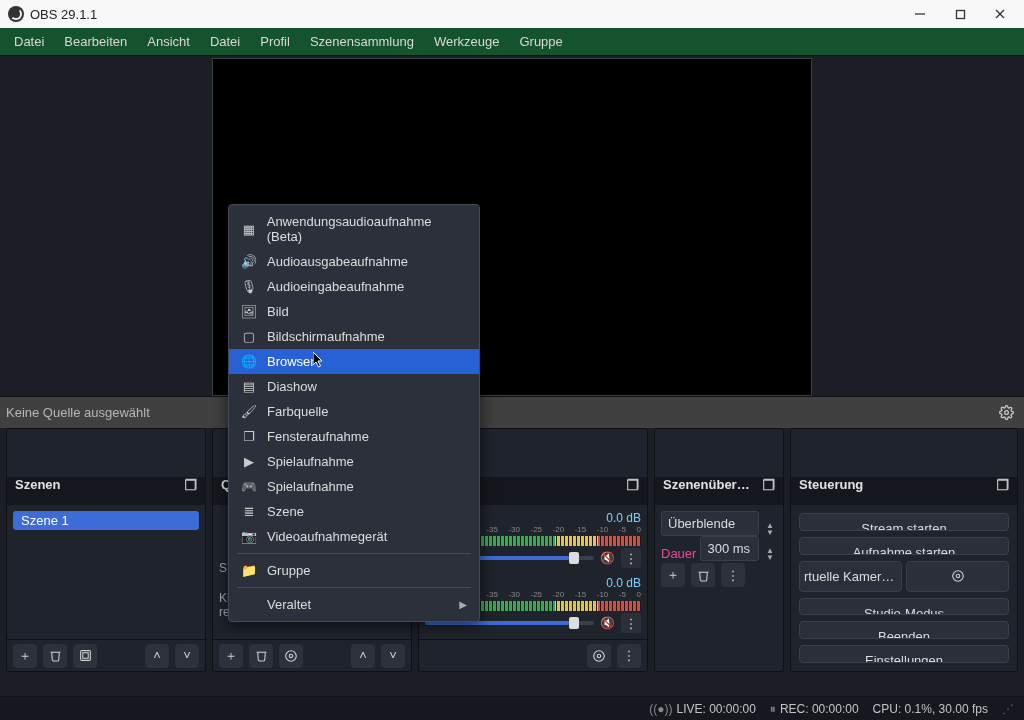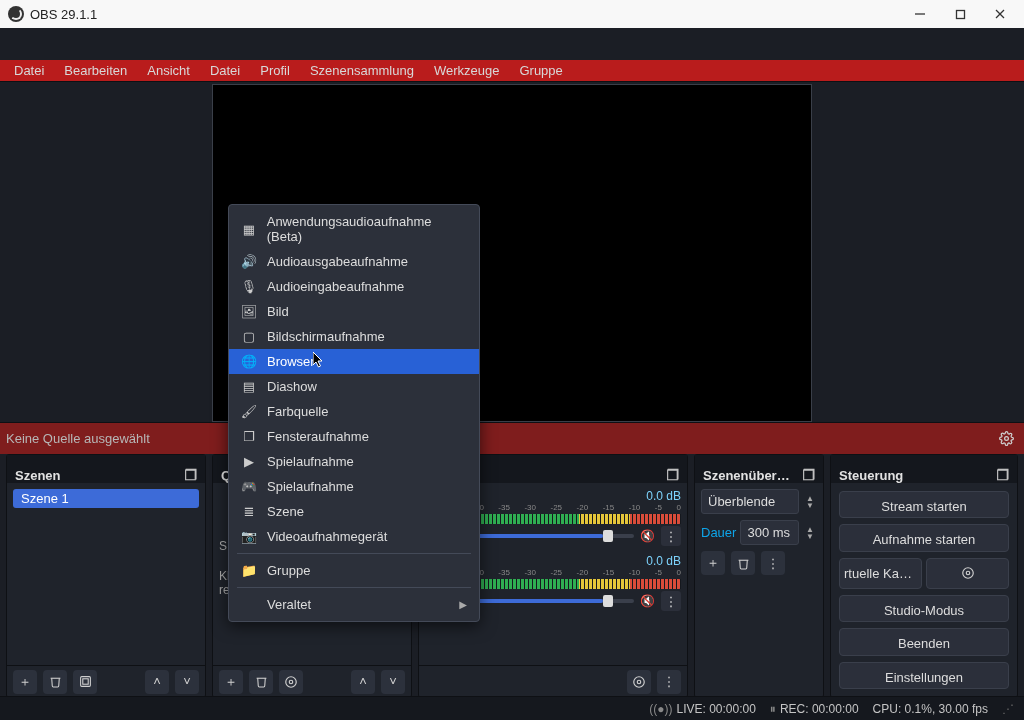--- a/index.html
+++ b/index.html
@@ -24,45 +24,44 @@
     width: 16px; height: 16px;
     border-radius: 50%; background: #333;
     display:flex; align-items:center; justify-content:center;
     margin-right: 6px;
   }
   .titlebar .logo::after { content:""; width:8px;height:8px;border:2px solid #eee;border-radius:50%;border-top-color:transparent;border-left-color:transparent; }
   .titlebar .spacer { flex: 1; }
   .titlebar .win-btn { width: 40px; height: 28px; display:flex; align-items:center; justify-content:center; color:#333; font-size:14px;}
   
   .menubar {
-    height: 22px;
-    background: #b91c1c;
+    height: 28px;
+    background: #14532d;
     display: flex; align-items: center;
     padding: 0 4px;
     border-bottom: 1px solid #0e1014;
     gap: 0;
-    margin-top: 32px;
   }
   .menubar .mitem { padding: 4px 10px; color:#d8d8d8; }
   
   .preview-area {
     height: 340px;
     display:flex; align-items:center; justify-content:center;
     background: #1b1e25;
   }
   .preview-canvas {
     width: 600px; height: 338px;
     background: #000;
     border: 1px solid #3a3f49;
     margin-top: 2px;
   }
   
   .ctx-row {
     height: 32px;
-    background: #7f1d1d;
+    background: #404040;
     display:flex; align-items:center;
     padding: 0 6px;
     gap:6px;
     border-top: 1px solid #0e1014;
   }
   .ctx-row .text { color:#b7b7b7; font-size:13px; }
   .icon-btn {
     width:24px;height:24px;display:flex;align-items:center;justify-content:center;
     background:#2c313c;border-radius:4px;color:#cfcfcf;
   }
@@ -77,49 +76,50 @@
   .dock {
     background: #1f232b;
     border: 1px solid #0e1014;
     border-radius: 3px;
     display:flex; flex-direction:column;
     min-width: 0;
   }
   .dock-header {
     height: 28px;
     background: #14171d;
-    display:flex; align-items:flex-end; justify-content:space-between;
+    display:flex; align-items:flex-start; justify-content:space-between;
     padding: 0 8px;
     font-weight: 600;
     color:#e2e2e2;
+    margin-top:48px;
   }
   .dock-pop { font-size:14px; color:#c0c0c0; }
   .dock-body { flex:1; padding:6px; overflow:hidden; position:relative; }
   .dock-footer {
     height: 32px;
     display:flex; align-items:center; gap:6px;
     padding: 0 6px;
     border-top:1px solid #0e1014;
   }
   
   .scene-item {
     background:#3d6bd8; color:#fff; padding:2px 8px; border-radius:3px;
   }
   
-  .select-row { display:flex; align-items:center; gap:4px; margin-bottom:6px;}
+  .select-row { display:flex; align-items:flex-end; gap:4px; }
   .select {
     flex:1; background:#2b2f3a; border:1px solid #3a3f4b; border-radius:3px;
     padding:4px 6px; color:#ddd; font-size:13px;
     min-width: 0; overflow:hidden; text-overflow:ellipsis; white-space:nowrap;
   }
   .stepper {
     width:14px;display:flex;flex-direction:column;
   }
   .stepper span{font-size:8px;line-height:7px;text-align:center;color:#aaa;}
-  .label { color:#0ea5e9; font-size:13px; }
+  .label { color:#ec4899; font-size:13px; }
   
   .ctl-btn {
     background:#2b2f3a; border:1px solid #3a3f4b; color:#ddd;
     padding:7px 4px; border-radius:4px; text-align:center; font-size:13px;
     overflow:hidden; text-overflow:ellipsis; white-space:nowrap;
   }
   .ctl-row{display:flex;gap:4px;}
   .ctl-row .ctl-btn{flex:1;}
   .ctl-gear{width:30px;flex:0 0 30px;display:flex;align-items:center;justify-content:center;}
   
@@ -380,21 +380,21 @@
           <svg width="13" height="13" viewBox="0 0 24 24" fill="none" stroke="#cfcfcf" stroke-width="2">
               <polyline points="3 6 5 6 21 6"></polyline>
               <path d="M19 6l-1 14a2 2 0 0 1-2 2H8a2 2 0 0 1-2-2L5 6"></path>
             </svg>
         </div>
         <div class="icon-btn">⋮</div>
       </div>
     </div>
   </div>
 
-  <div class="dock" style="width:188px">
+  <div class="dock" style="width:228px">
     <div class="dock-header">
       <span>Steuerung</span>
       <span class="dock-pop">❐</span>
     </div>
     <div class="dock-body" style="display:flex;flex-direction:column;gap:6px;padding:8px">
       <div class="ctl-btn">Stream starten</div>
       <div class="ctl-btn">Aufnahme starten</div>
       <div class="ctl-row">
         <div class="ctl-btn">rtuelle Kamera starte</div>
         <div class="ctl-btn ctl-gear">

